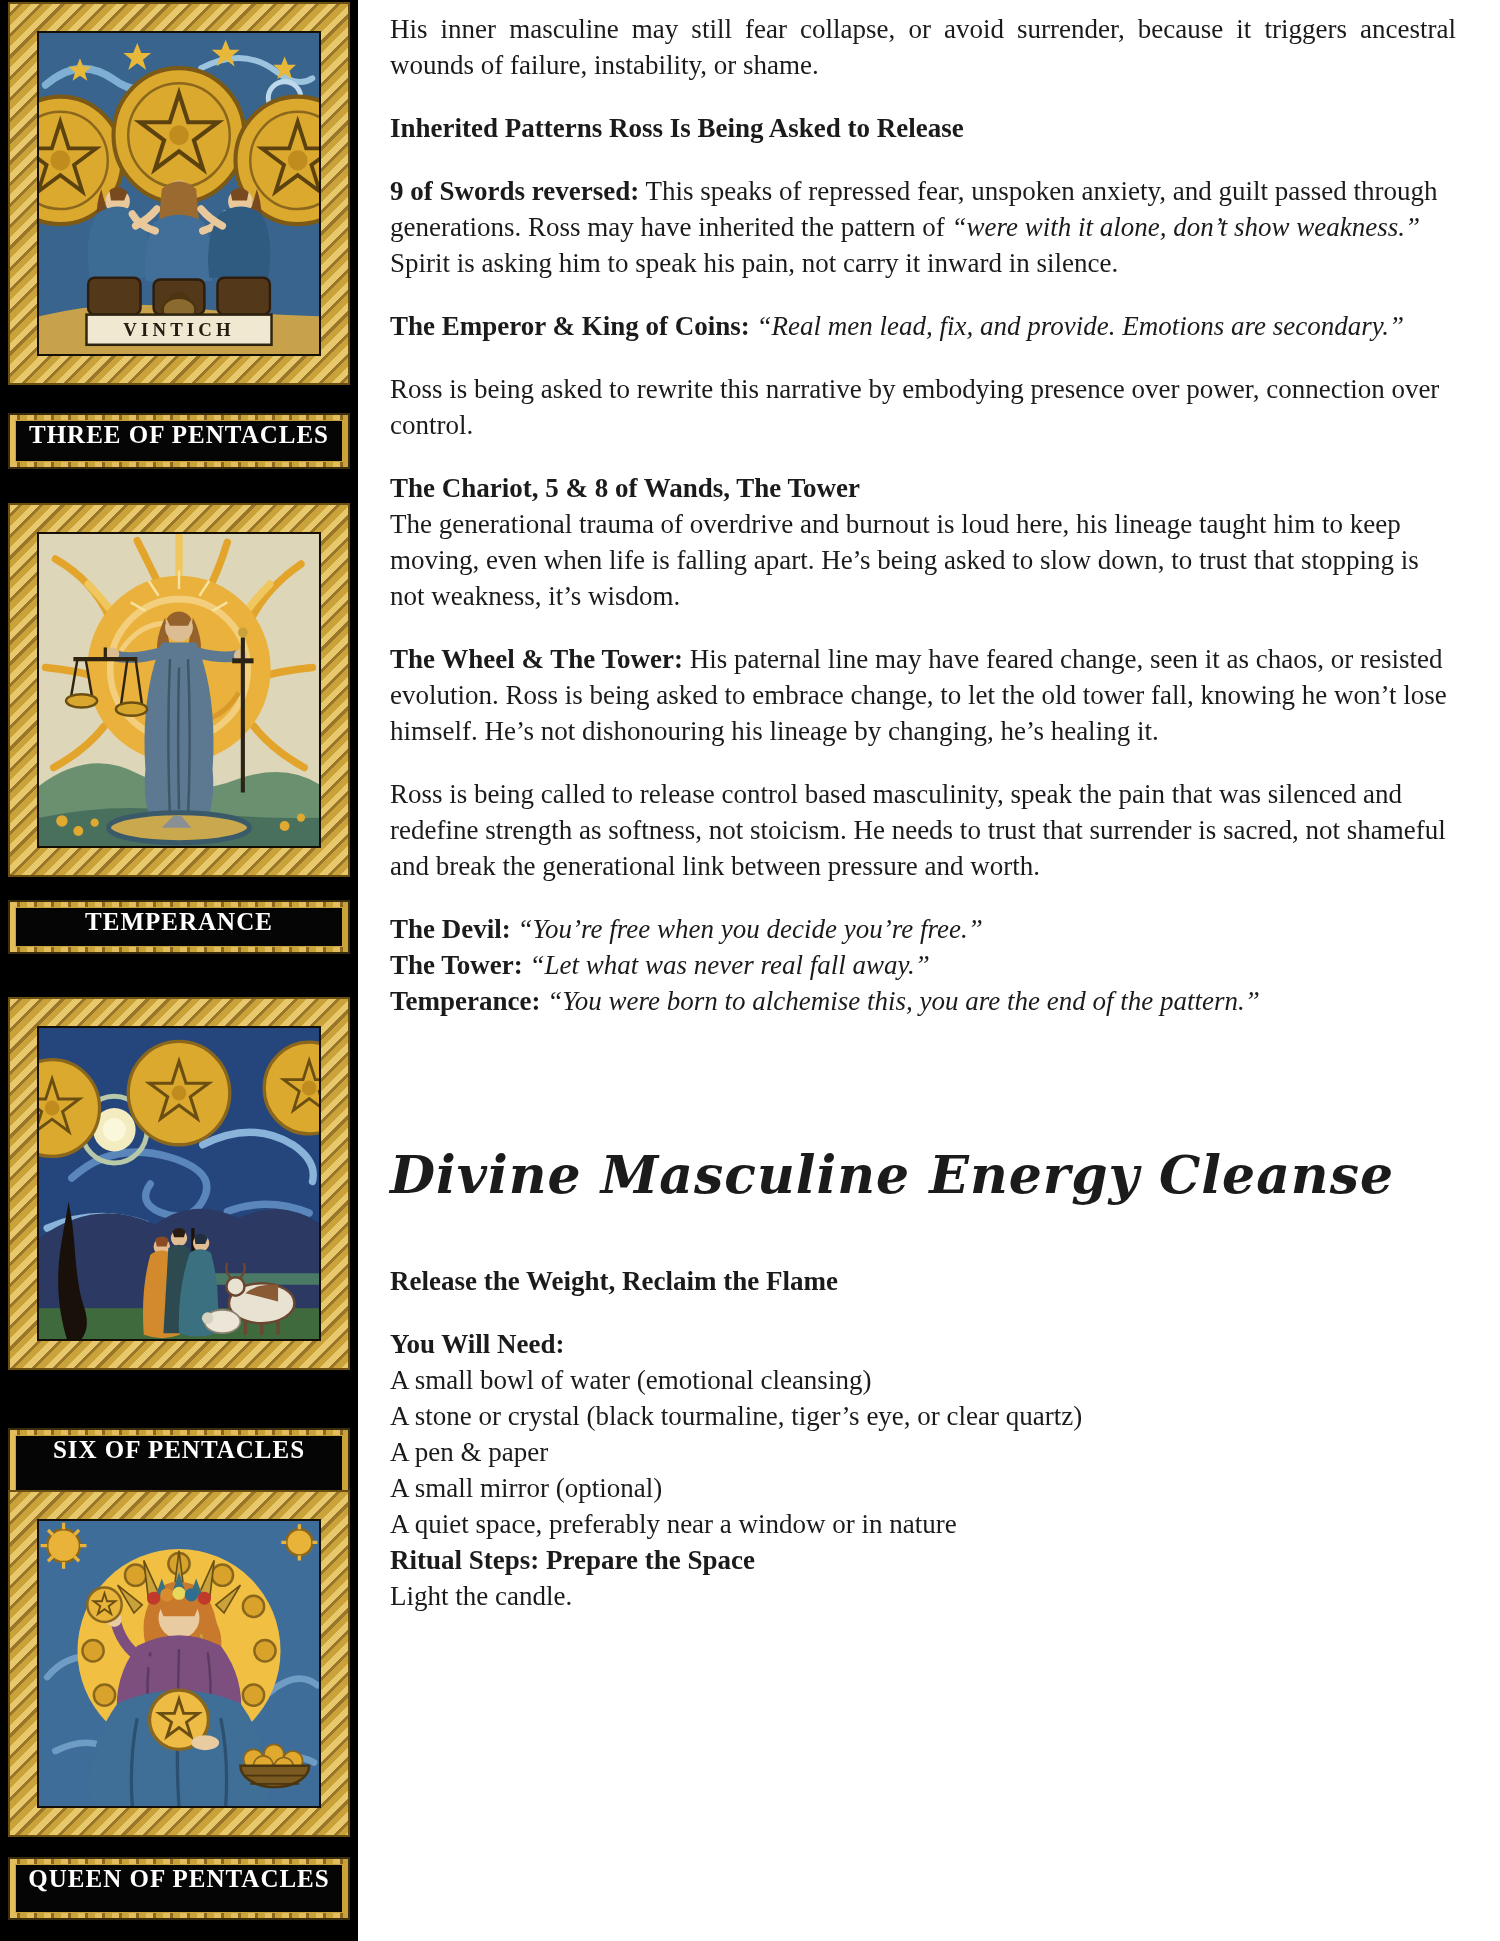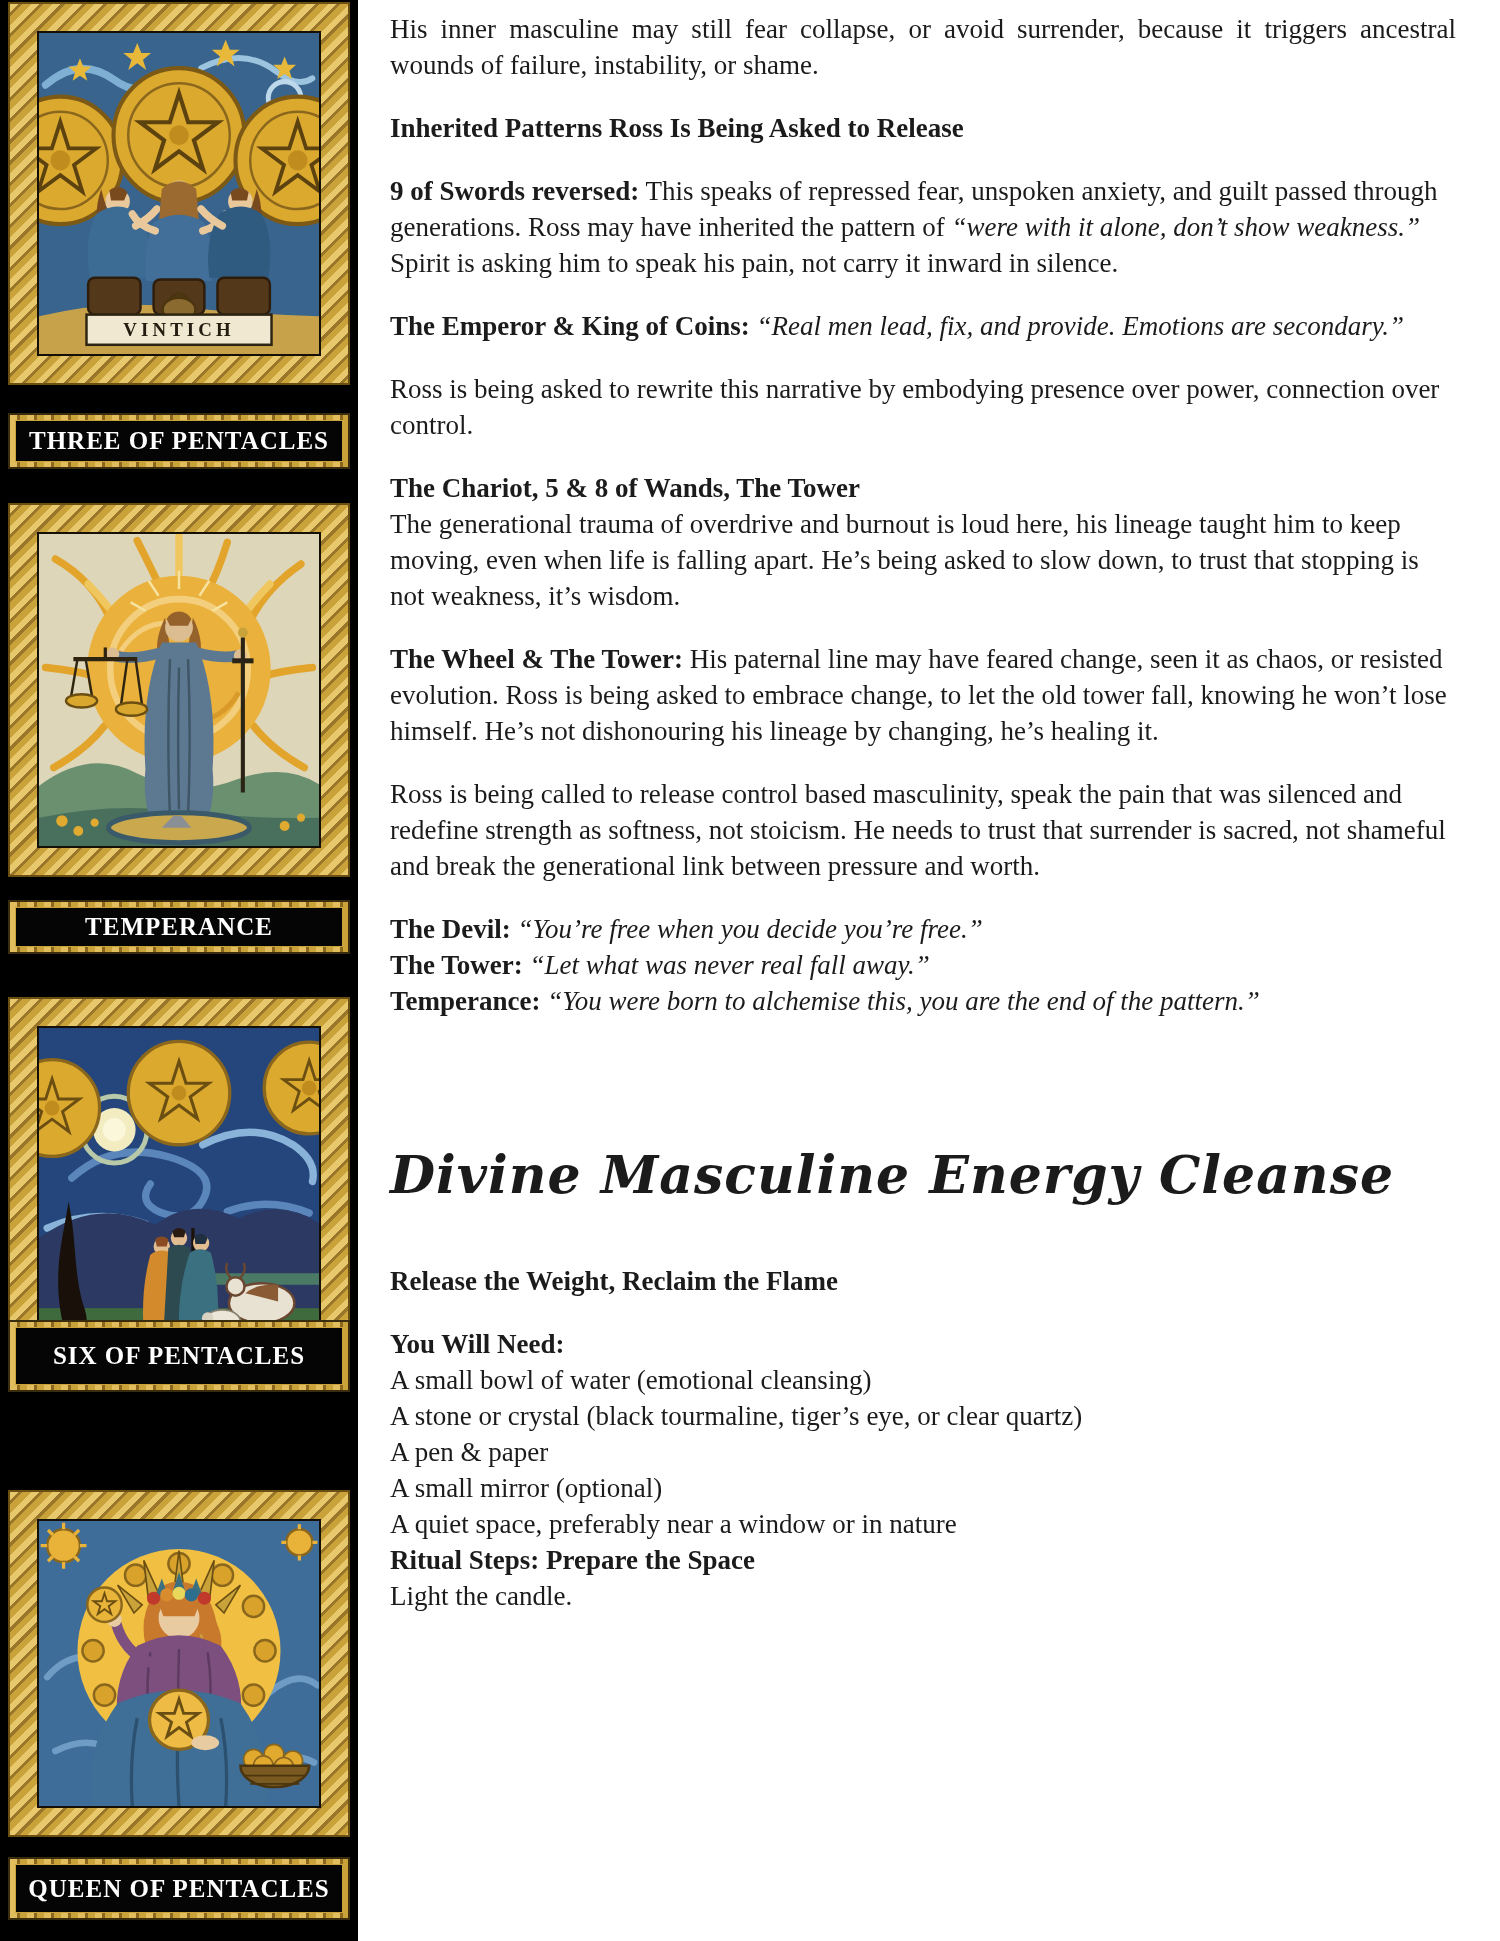--- a/index.html
+++ b/index.html
@@ -9,25 +9,25 @@
   .sidebar{position:absolute;left:0;top:0;width:358px;height:1941px;background:#000;}
   .card{position:absolute;left:8px;width:342px;box-sizing:border-box;
         background:repeating-linear-gradient(135deg,#e7c86d 0 6px,#9a762a 6px 9px,#caa23a 9px 15px);
         border:2px solid #6b4f12;padding:27px;}
   .card-art{width:100%;height:100%;display:block;background:#2e5f8a;border:2px solid #141008;box-sizing:border-box;}
   .card-art svg{width:100%;height:100%;display:block;}
   .plaque{position:absolute;left:8px;width:342px;box-sizing:border-box;
           background:repeating-linear-gradient(90deg,#e2bd5d 0 7px,#8a671c 7px 10px,#caa23a 10px 17px);
           border:2px solid #3a2c0e;padding:5px;}
   .plaque-inner{background:#050505;border:1px solid #caa23a;height:100%;box-sizing:border-box;
-                display:flex;align-items:center;justify-content:center;}
+                display:flex;justify-content:center;}
   .plaque-inner span{color:#ffffff;font-weight:bold;font-size:25px;letter-spacing:1px;white-space:nowrap;}
   #card1{top:2px;height:383px}   #plaque1{top:413px;height:56px}
   #card2{top:503px;height:374px} #plaque2{top:900px;height:54px}
-  #card3{top:997px;height:373px} #plaque3{top:1320px;height:72px}
+  #card3{top:997px;height:373px} #plaque3{top:1428px;height:72px}
   #card4{top:1490px;height:347px}#plaque4{top:1857px;height:63px}
   
   .content{position:absolute;left:358px;top:0;width:1142px;box-sizing:border-box;
            padding:11px 44px 0 32px;}
   p.body{margin:0 0 27px 0;font-size:27px;line-height:36px;}
   p.justify{text-align:justify;}
   p.headline{font-weight:bold;}
   p.tight{margin:0;}
   .mb-lg{margin-bottom:33px;}
   .mb-xl{margin-bottom:37px;}

